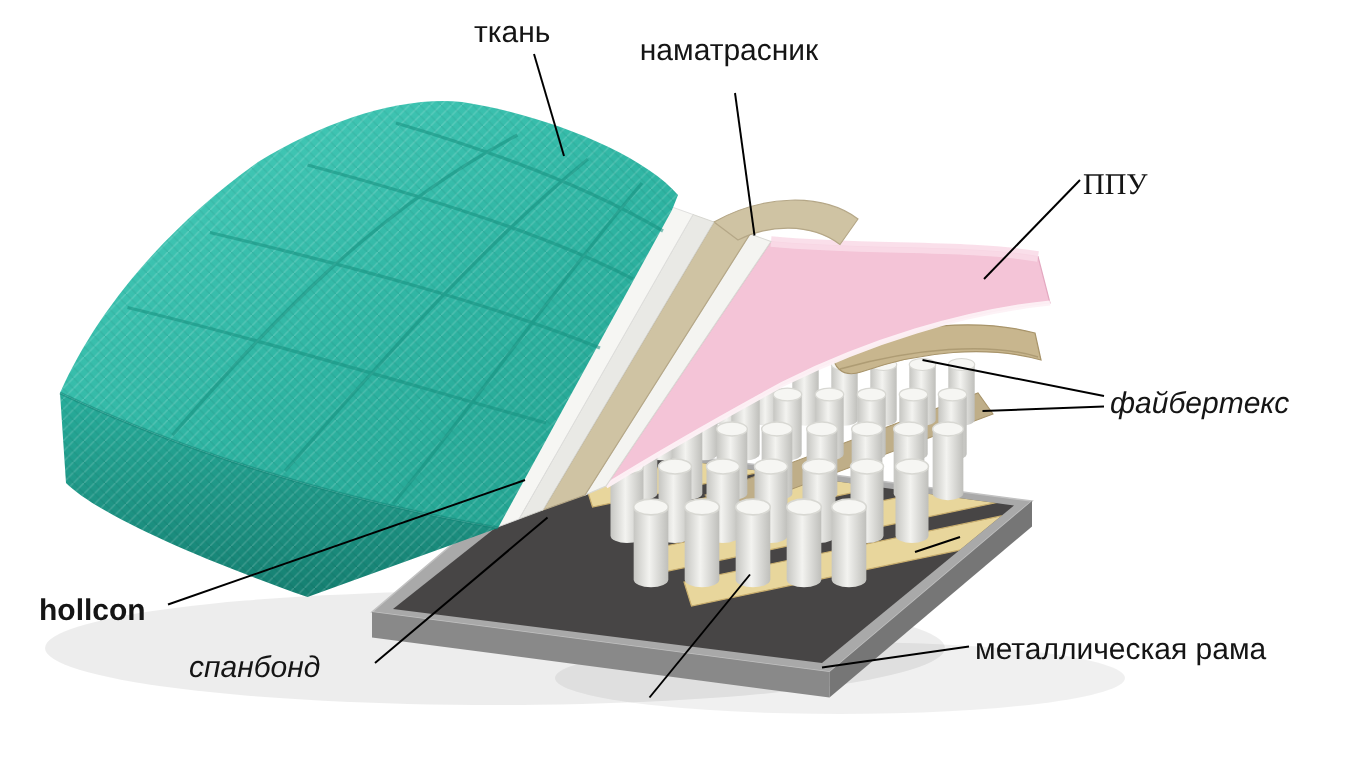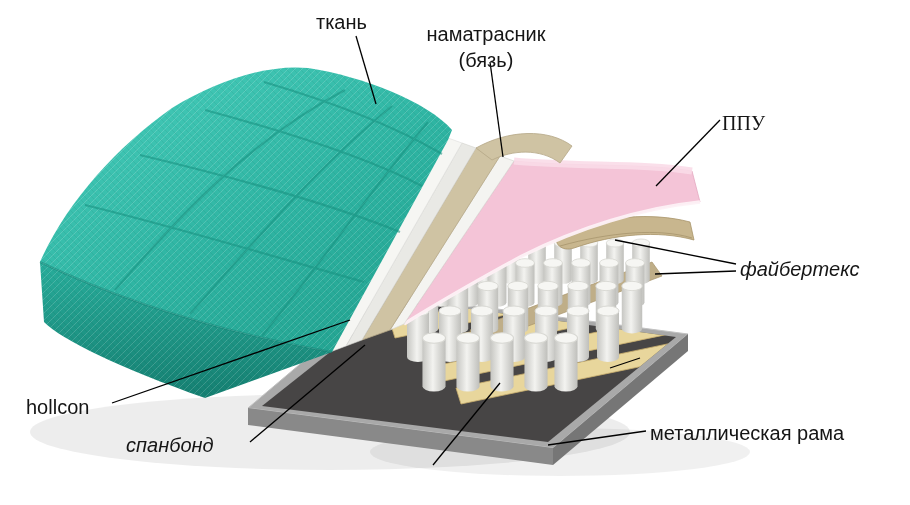--- a/index.html
+++ b/index.html
@@ -152,21 +152,20 @@
       <path d="M646,431 L548,445"></path>
       <path d="M112,403 L350,320"></path>
       <path d="M250,442 L365,345"></path>
       <path d="M433,465 L500,383"></path>
     </g>
   </svg>
 
   <div class="lbl" style="left:316px;top:9px;">ткань</div>
   <div class="lbl lbl-center" style="left:396px;top:4px;width:180px;margin-top:17px;">
     <div>наматрасник</div>
-    <div>(бязь)</div>
   </div>
   <div class="lbl" style="left:722px;top:110px;font-family:Liberation Serif, serif;">ППУ</div>
   <div class="lbl" style="left:740px;top:256px;font-style:italic;">файбертекс</div>
   <div class="lbl" style="left:650px;top:420px;text-align:center;">металлическая рама</div>
-  <div class="lbl" style="left:26px;top:394px;">hollcon</div>
+  <div class="lbl" style="left:26px;top:394px;font-weight:bold;">hollcon</div>
   <div class="lbl" style="left:126px;top:432px;font-style:italic;">спанбонд</div>
 
 </div>
 
 </body></html>

